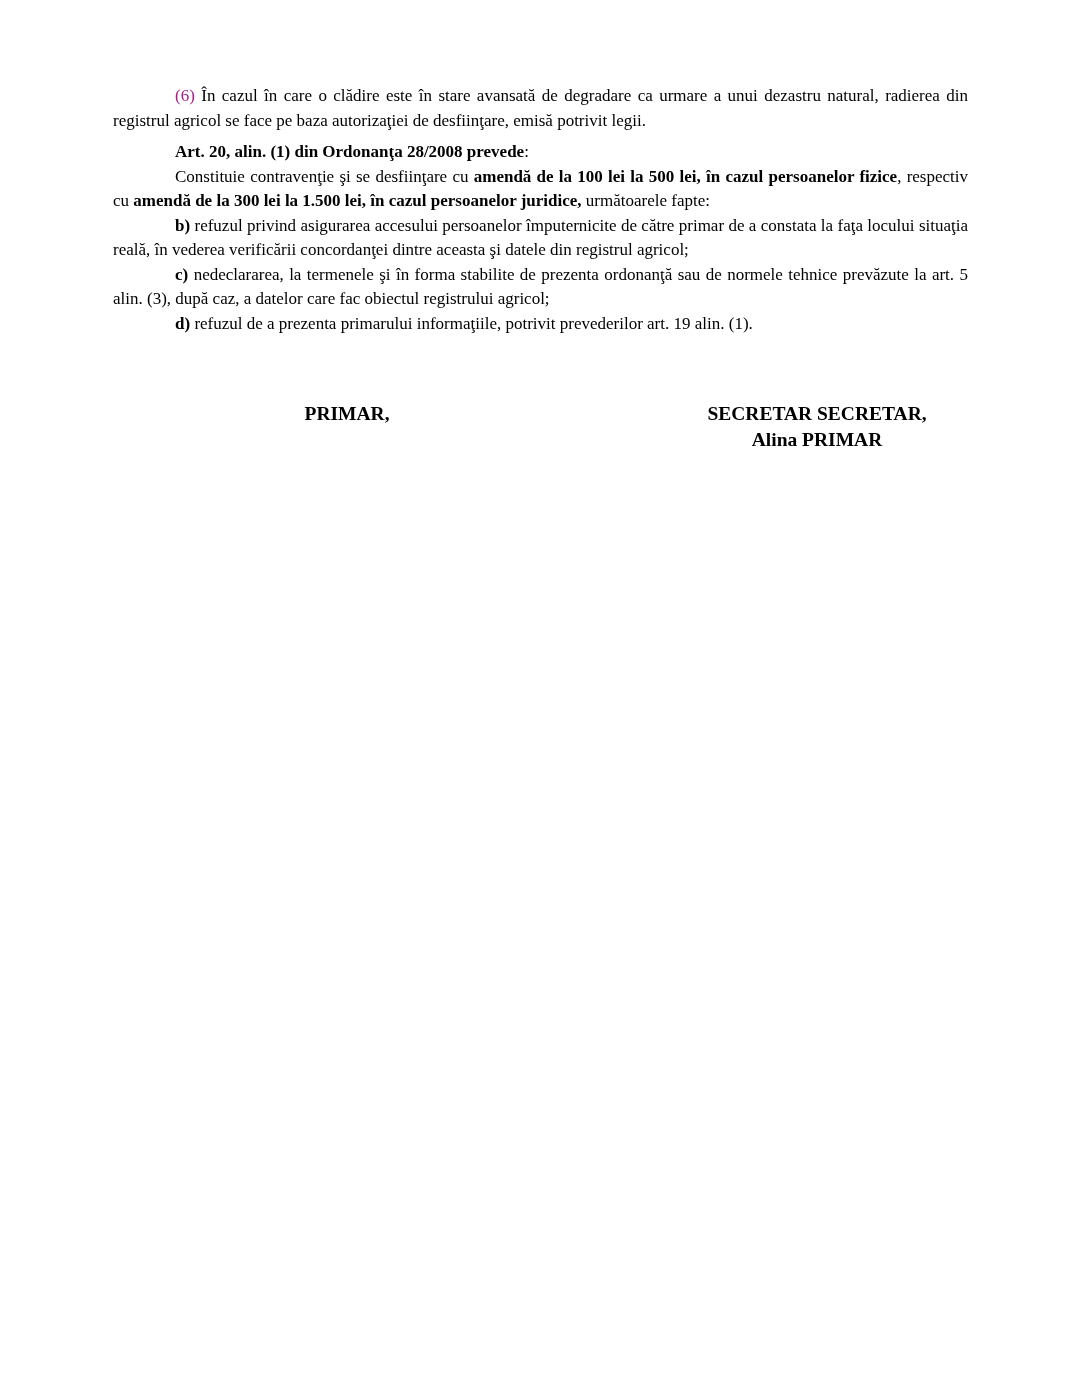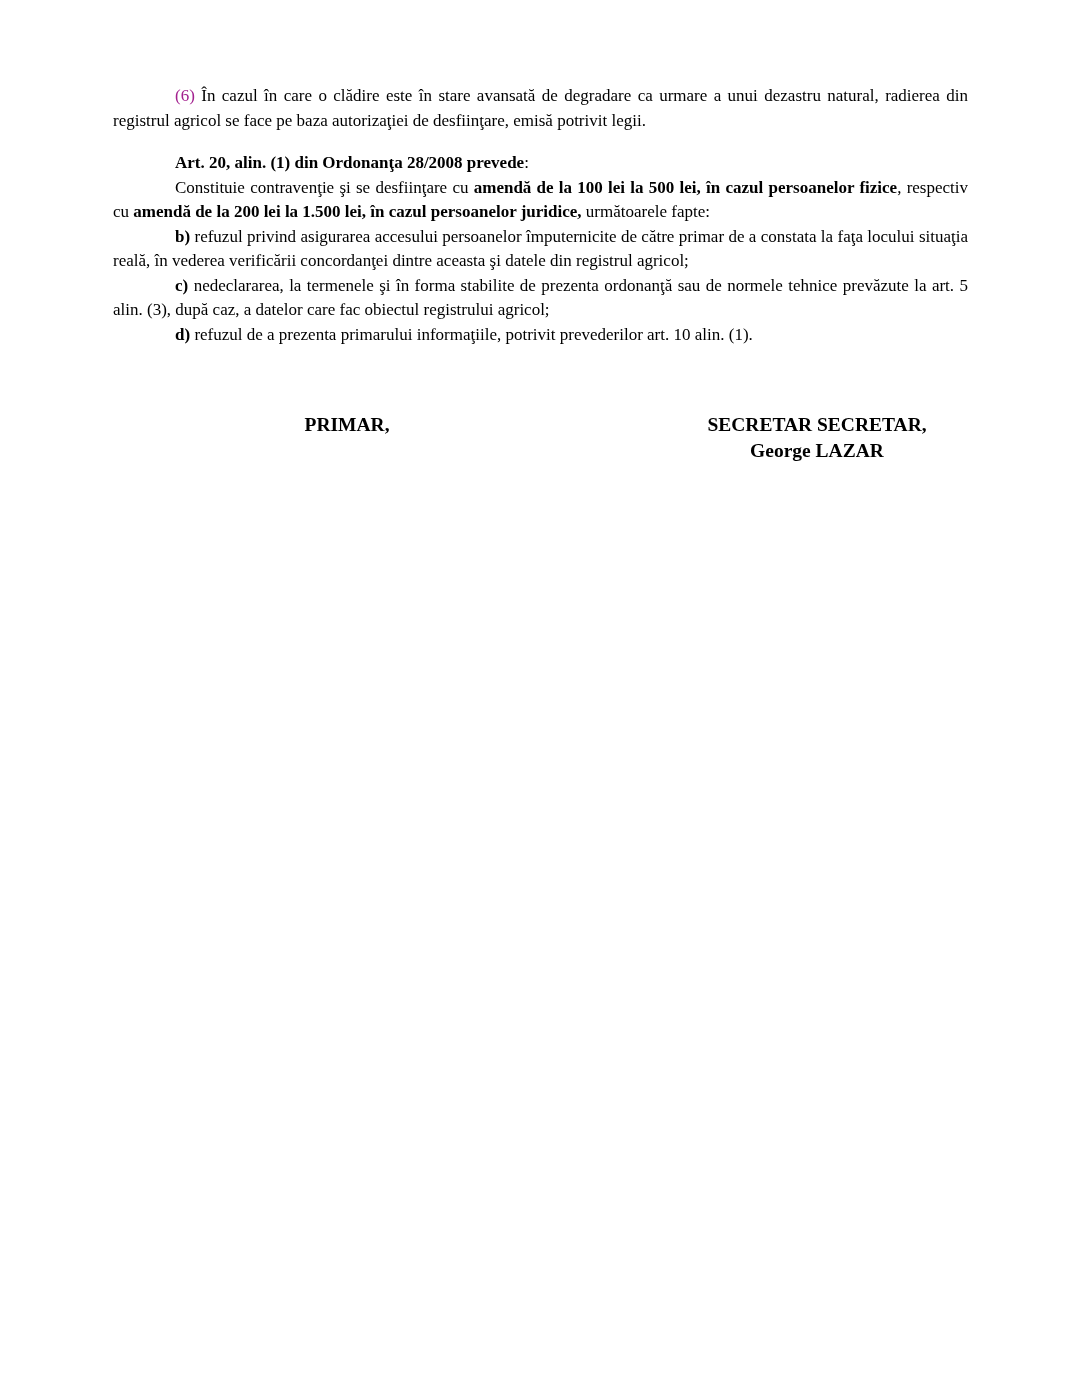--- a/index.html
+++ b/index.html
@@ -21,21 +21,21 @@
     overflow: hidden;
   }
   .para {
     margin: 0;
     text-align: justify;
   }
   .indent {
     text-indent: 62px;
   }
   .heading-gap {
-    margin-top: 18px;
+    margin-top: 7px;
   }
   .bold {
     font-weight: bold;
   }
   .sig-row {
     position: relative;
     height: 60px;
     margin-top: 65px;
     font-weight: bold;
     font-size: 19.5px;
@@ -51,32 +51,32 @@
 </style>
 </head>
 <body>
 
 <div class="page">
 
   <p class="para indent"><span style="color: rgb(163, 33, 143);">(6)</span><span> În cazul în care o clădire este în stare avansată de degradare ca urmare a unui dezastru natural, radierea din registrul agricol se face pe baza autorizaţiei de desfiinţare, emisă potrivit legii.</span></p>
 
   <p class="para indent heading-gap"><span class="bold">Art. 20, alin. (1) din Ordonanţa 28/2008 prevede</span><span>:</span></p>
 
-  <p class="para indent"><span>Constituie contravenţie şi se desfiinţare cu </span><span class="bold">amendă de la 100 lei la 500 lei, în cazul persoanelor fizice</span><span>, respectiv cu </span><span class="bold">amendă de la 200 lei la 1.500 lei, în cazul persoanelor juridice,</span><span> următoarele fapte:</span></p>
+  <p class="para indent"><span>Constituie contravenţie şi se desfiinţare cu </span><span class="bold">amendă de la 100 lei la 500 lei, în cazul persoanelor fizice</span><span>, respectiv cu </span><span class="bold">amendă de la 300 lei la 1.500 lei, în cazul persoanelor juridice,</span><span> următoarele fapte:</span></p>
 
 
   <p class="para indent"><span class="bold">b)</span><span> refuzul privind asigurarea accesului persoanelor împuternicite de către primar de a constata la faţa locului situaţia reală, în vederea verificării concordanţei dintre aceasta şi datele din registrul agricol;</span></p>
 
   <p class="para indent"><span class="bold">c)</span><span> nedeclararea, la termenele şi în forma stabilite de prezenta ordonanţă sau de normele tehnice prevăzute la art. 5 alin. (3), după caz, a datelor care fac obiectul registrului agricol;</span></p>
 
-  <p class="para indent"><span class="bold">d)</span><span> refuzul de a prezenta primarului informaţiile, potrivit prevederilor art. 10 alin. (1).</span></p>
+  <p class="para indent"><span class="bold">d)</span><span> refuzul de a prezenta primarului informaţiile, potrivit prevederilor art. 19 alin. (1).</span></p>
 
   <div class="sig-row">
     <div class="sig sig-left">
       <div>PRIMAR,</div>
     </div>
     <div class="sig sig-right">
       <div>SECRETAR SECRETAR,</div>
-      <div>George LAZAR</div>
+      <div>Alina PRIMAR</div>
     </div>
   </div>
 
 </div>
 
 </body></html>

